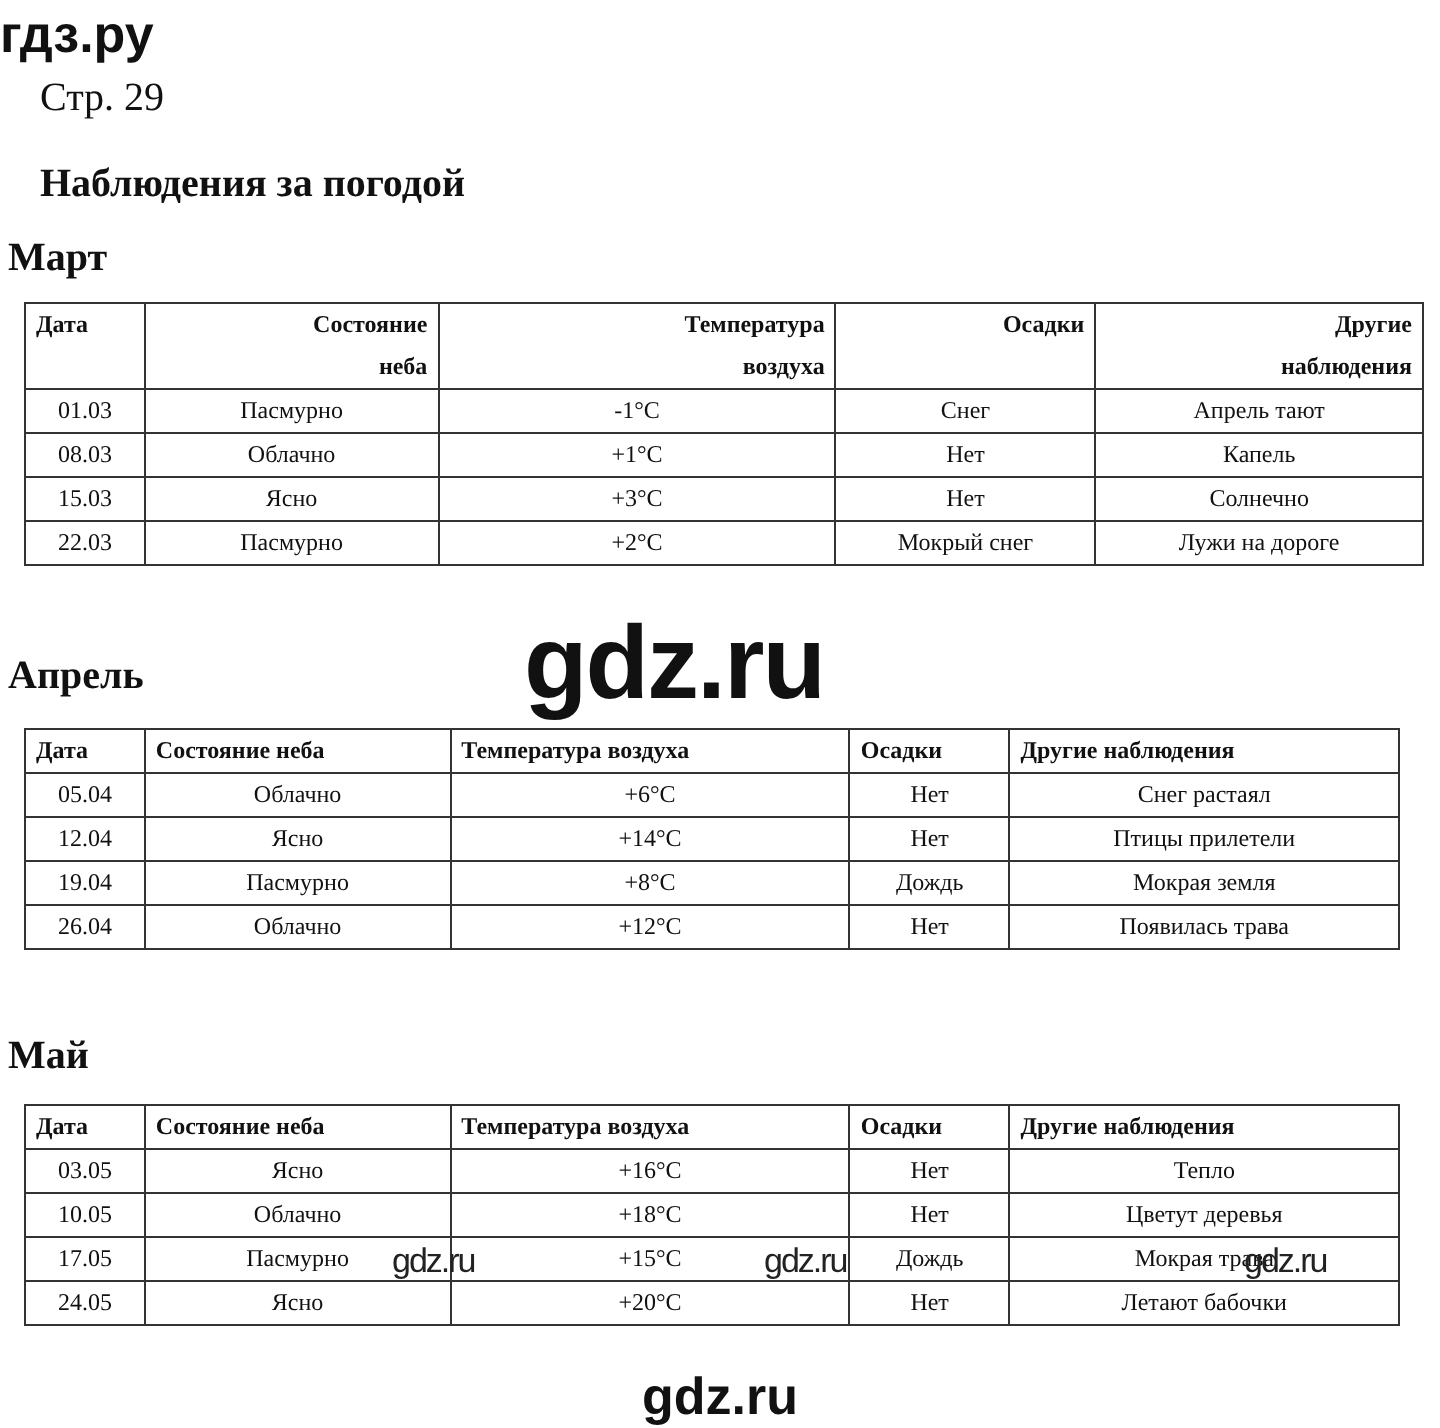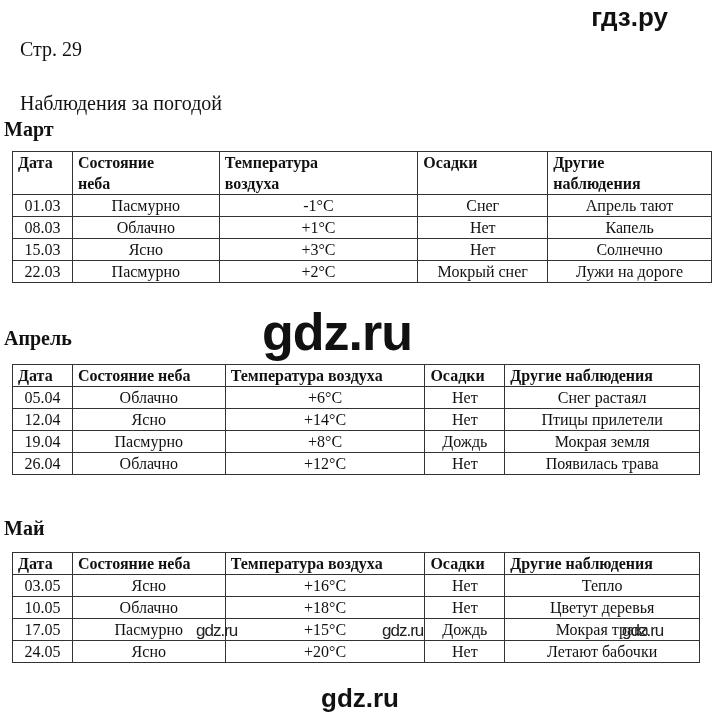--- a/index.html
+++ b/index.html
@@ -1,28 +1,28 @@
 <!DOCTYPE html>
 <html><head>
 <meta charset="utf-8">
 <style>
   html, body { margin:0; padding:0; background:#fff; }
   body { width:720px; height:714px; position:relative; overflow:hidden; color:#111;
          font-family:"Liberation Serif", serif; }
   .wm { position:absolute; font-family:"Liberation Sans", sans-serif; font-weight:bold; color:#111; }
-  .wm-top { left:0; width:636px; text-align:right; top:2px; font-size:26px;margin-left:32px; }
+  .wm-top { left:0; width:636px; text-align:left; top:2px; font-size:26px; }
   .wm-big { left:262px; top:302px; font-size:52px; letter-spacing:-1px; }
   .wm-bottom { left:0; width:720px; text-align:center; top:683px; font-size:26px; }
   .wm-small { font-weight:normal; font-size:17px; letter-spacing:-1px; color:#222; }
   .page-ref { position:absolute; left:20px; top:38px; font-size:20px; }
-  .title { position:absolute; left:20px; top:92px; font-size:20px; font-weight:normal; }
+  .title { position:absolute; left:20px; top:81px; font-size:20px; font-weight:bold; }
   .month { position:absolute; left:4px; font-size:20px; font-weight:bold; }
-  table { position:absolute; border-collapse:collapse; font-size:16px; }
+  table { position:absolute; border-collapse:collapse; font-size:12px; }
   td, th { border:1.5px solid #333; padding:0 5px; line-height:21px; vertical-align:top; white-space:nowrap; }
-  th { font-weight:bold; text-align:left; }
+  th { font-weight:bold; text-align:right; }
   th.left { text-align:left; }
   td { text-align:center; }
 </style>
 </head>
 <body>
 
 <div class="wm wm-top">гдз.ру</div>
 <div class="page-ref">Стр. 29</div>
 <div class="title">Наблюдения за погодой</div>
 

